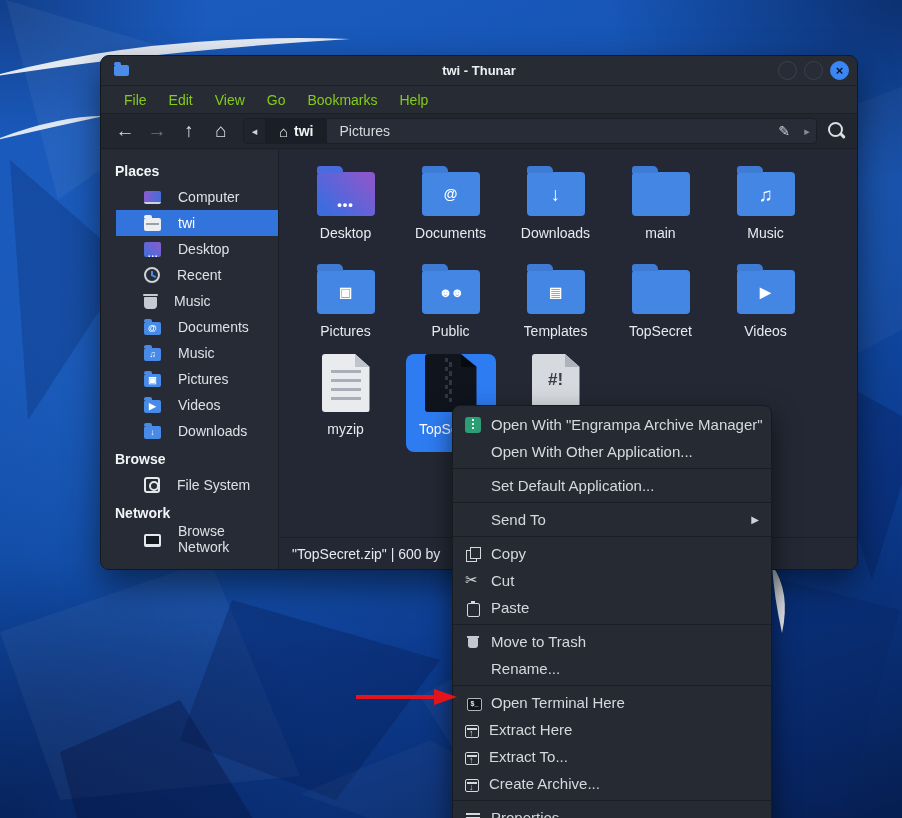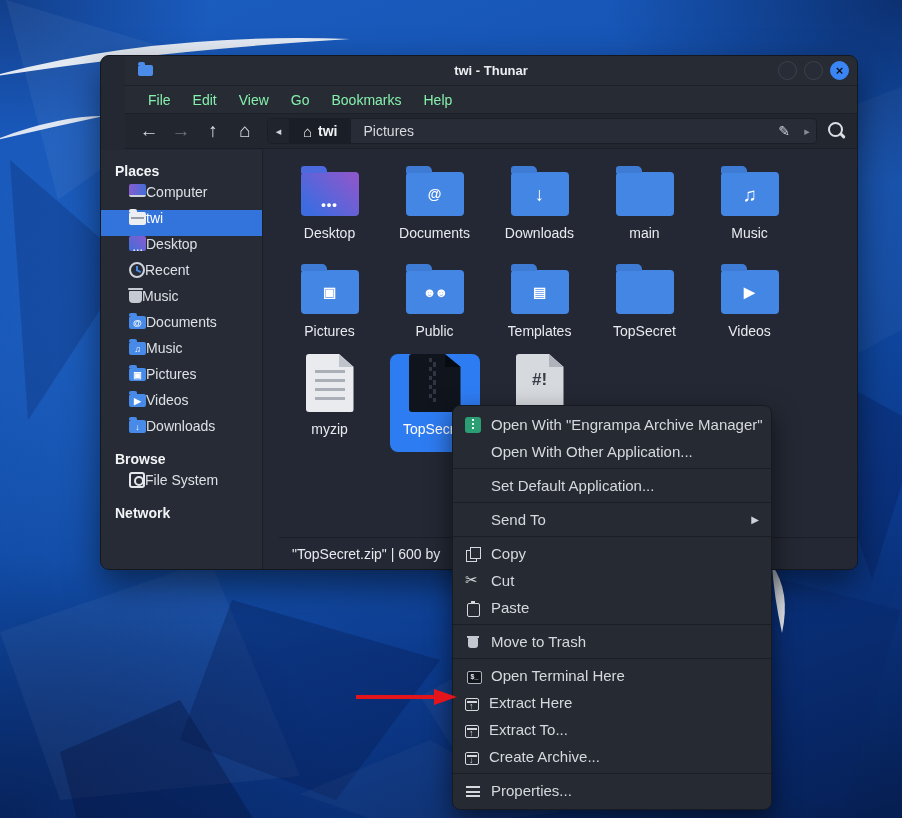--- a/index.html
+++ b/index.html
@@ -11,52 +11,52 @@
       radial-gradient(500px 380px at 0% 100%, rgba(4,16,52,.55), transparent 70%),
       radial-gradient(640px 420px at 30% 45%, rgba(56,130,230,.35), transparent 70%),
       linear-gradient(160deg, #1c5ec2 0%, #1553b2 30%, #104aa4 52%, #0c3a8c 72%, #082a6b 88%, #061e50 100%);
   }
   .facet { position:absolute; pointer-events:none; }
   svg.swoosh { position:absolute; left:0; top:0; z-index:2; pointer-events:none; }
 
   
   #win { position:absolute; left:100px; top:55px; width:758px; height:515px; z-index:10;
     background:#232833; border:1px solid #14171e; border-radius:9px;
-    box-shadow:0 14px 34px rgba(0,0,0,.5); overflow:hidden;padding-left:24px; }
+    box-shadow:0 14px 34px rgba(0,0,0,.5); overflow:hidden; }
   #titlebar { height:30px; background:#262b34; display:flex; align-items:center; position:relative; border-bottom:1px solid #1b1f27;}
   .tb-folder { width:15px; height:11px; background:#4a8ce8; border-radius:2px; position:relative; margin-left:13px;}
   .tb-folder::before { content:""; position:absolute; top:-3px; left:0; width:7px; height:3px; background:#4a8ce8; border-radius:2px 2px 0 0;}
   #title-text { position:absolute; left:0; right:0; text-align:center; color:#eceef1; font-size:13px; font-weight:bold;}
   #win-btns { position:absolute; right:8px; top:5px; display:flex; gap:7px;}
   .wbtn { width:19px; height:19px; border-radius:50%; background:#272c36; border:1px solid #3b424e;}
   .wbtn.close { background:#3b86f6; border-color:#3b86f6; color:#0d1117; font-weight:bold; font-size:13px; line-height:17px; text-align:center;}
 
   #menubar { height:28px; background:#262b34; display:flex; align-items:center; padding-left:14px; gap:4px; border-bottom:1px solid #1b1f27;}
-  .menu-item { color:#86efac; font-size:14px; padding:3px 9px; border-radius:3px;}
+  .menu-item { color:#84cc16; font-size:14px; padding:3px 9px; border-radius:3px;}
 
   #toolbar { height:35px; background:#22262f; display:flex; align-items:center; border-bottom:1px solid #1a1e26; padding:0 8px;}
   .nav-ico { font-size:19px; font-weight:bold; color:#d9dce1; width:32px; text-align:center;}
   .nav-ico.dim { color:#6f7580;}
   #pathbar { flex:1; height:26px; margin-left:6px; background:#272c36; border:1px solid #1a1e26; border-radius:4px; display:flex; align-items:center; overflow:hidden;}
   #path-left { width:22px; height:100%; background:#20242d; color:#cdd1d8; font-size:11px; display:flex; align-items:center; justify-content:center; border-right:1px solid #1a1e26;}
   .crumb { height:100%; display:flex; align-items:center; gap:6px; padding:0 13px; font-size:14px; color:#d7dade;}
   .crumb.active { background:#1a1e26; color:#f0f2f4; font-weight:bold;}
   .crumb .home-g { font-size:15px; font-weight:bold;}
   #path-spacer { flex:1; height:100%; background:#272c36;}
   .edit-ico { color:#d2d6dc; font-size:14px; padding:0 8px;}
   #path-right { width:18px; color:#868c97; font-size:11px; text-align:center;}
   .mag { position:relative; width:26px; height:26px; margin-left:6px;}
   .mag::before { content:""; position:absolute; left:5px; top:4px; width:11px; height:11px; border:2px solid #dbdee3; border-radius:50%;}
   .mag::after { content:""; position:absolute; left:16px; top:16px; width:7px; height:2.5px; background:#dbdee3; transform:rotate(45deg); border-radius:2px;}
 
   
   #main { position:absolute; top:94px; bottom:0; left:0; right:0; display:flex;}
-  #sidebar { width:162px; background:#262b35; border-right:1px solid #1a1e26; padding-top:6px;}
+  #sidebar { width:178px; background:#262b35; border-right:1px solid #1a1e26; padding-top:6px;}
   .sb-header { color:#f2f4f6; font-weight:bold; font-size:14px; padding:7px 0 5px 14px;}
-  .sb-item { display:flex; gap:0; height:26px; padding-left:28px; color:#dde0e5; font-size:14px;}
+  .sb-item { display:flex; align-items:center; gap:17px; height:26px; padding-left:28px; color:#dde0e5; font-size:14px;margin-left:15px;}
   .sb-item.selected { background:#3273dc; color:#fff;}
 
   
   .si { width:17px; height:15px; position:relative; flex:0 0 auto;}
   .si-computer { background:linear-gradient(100deg,#8a5bd0,#3f6fd8); border-radius:2px; height:13px; border-bottom:2px solid #cfd3db;}
   .si-homefolder { background:#eceef2; border-radius:2px; height:13px; margin-top:2px;}
   .si-homefolder::before { content:""; position:absolute; top:-3px; left:0; width:8px; height:3px; background:#eceef2; border-radius:2px 2px 0 0;}
   .si-homefolder::after { content:""; position:absolute; top:5px; left:2px; right:2px; height:2px; background:#9aa0ab;}
   .si-desktop { background:linear-gradient(45deg,#3f6fd8,#8a5bd0); border-radius:2px;}
   .si-desktop::after { content:"..."; position:absolute; bottom:-2px; left:4px; color:#fff; font-size:9px; font-weight:bold; letter-spacing:1px;}
@@ -264,20 +264,24 @@
               <span class="g">↓</span>
             </span>
             <span>Downloads</span>
           </div>
           <div class="sb-header">Browse</div>
           <div class="sb-item">
             <span class="si si-drive"></span>
             <span>File System</span>
           </div>
           <div class="sb-header">Network</div>
+          <div class="sb-item">
+            <span class="si si-net"></span>
+            <span>Browse Network</span>
+          </div>
         </div>
       <div id="filearea">
         <div id="grid">
             <div class="cell">
               <div class="tile">
                 <div class="iconbox">
                   <div class="gfolder grad">
                     <span class="g">•••</span>
                   </div>
                 </div>
@@ -436,20 +440,23 @@
       </div>
       <div class="cm-item">
         <span class="cm-ico mi-paste"></span>
         <span class="cm-label">Paste</span>
       </div>
       <div class="cm-sep"></div>
       <div class="cm-item">
         <span class="cm-ico mi-trash"></span>
         <span class="cm-label">Move to Trash</span>
       </div>
+      <div class="cm-item">
+        <span class="cm-label noicon">Rename...</span>
+      </div>
       <div class="cm-sep"></div>
       <div class="cm-item">
         <span class="cm-ico mi-terminal"></span>
         <span class="cm-label">Open Terminal Here</span>
       </div>
       <div class="cm-item">
         <span class="cm-ico mi-box up"></span>
         <span class="cm-label">Extract Here</span>
       </div>
       <div class="cm-item">

